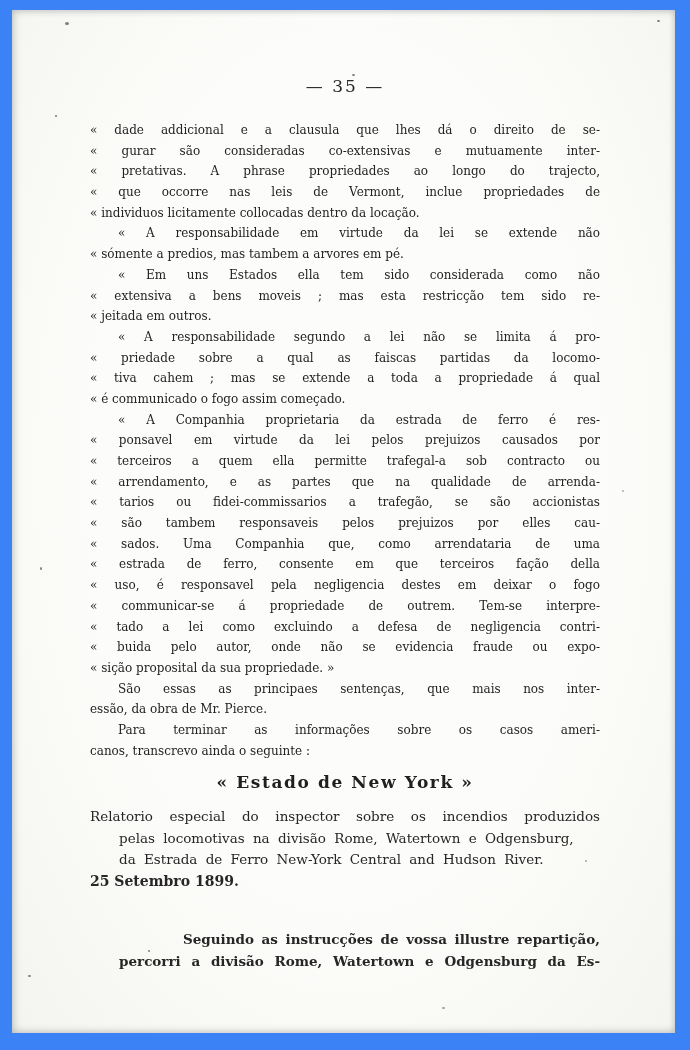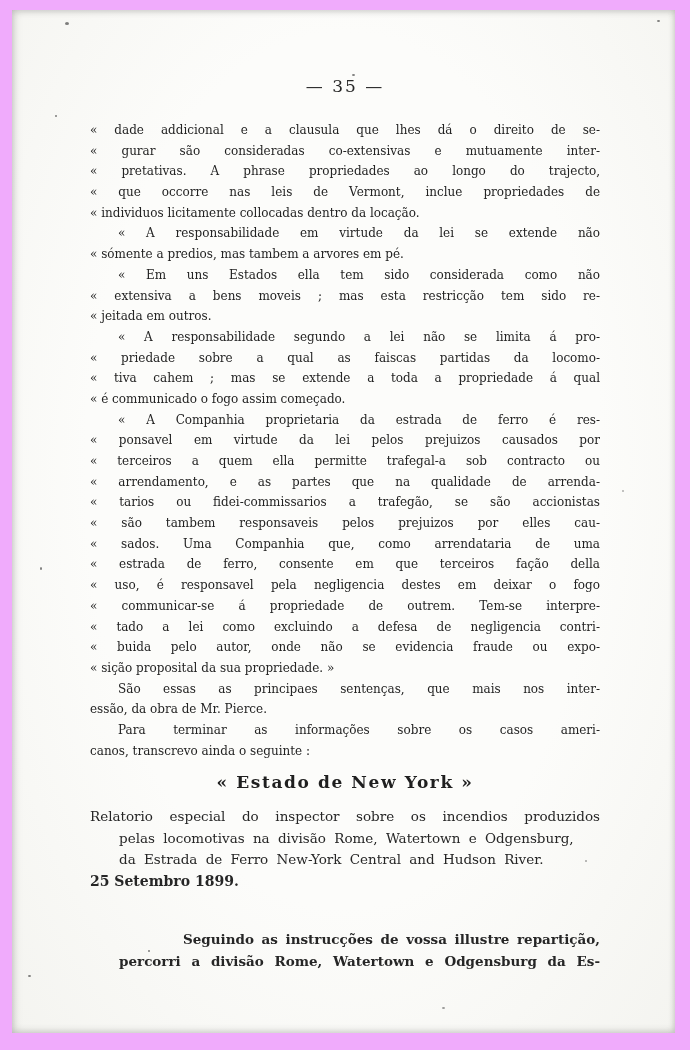--- a/index.html
+++ b/index.html
@@ -1,21 +1,21 @@
 <!DOCTYPE html>
 <html><head>
 <meta charset="utf-8">
 <style>
   html,body{margin:0;padding:0;}
   body{
     width:690px;height:1050px;position:relative;overflow:hidden;
     background:#060606;
     font-family:"DejaVu Serif","Liberation Serif",serif;
   }
-  .scan-frame{position:absolute;inset:0;background:#f0abfc;}
+  .scan-frame{position:absolute;inset:0;background:#3b82f6;}
   .page{
     position:absolute;left:12px;top:10px;width:663px;height:1023px;
     background:radial-gradient(ellipse at 50% 45%, #fcfcfa 55%, #f4f4f0 100%);
     box-shadow:inset 3px 0 8px rgba(0,0,0,.10), inset 0 3px 6px rgba(0,0,0,.07),
                inset -2px 0 6px rgba(0,0,0,.06), inset 0 -3px 7px rgba(0,0,0,.08);
     color:#222;
   }
   .pageno{
     position:absolute;left:78px;width:510px;top:66px;
     text-align:center;font-size:17px;letter-spacing:2px;color:#262626;

